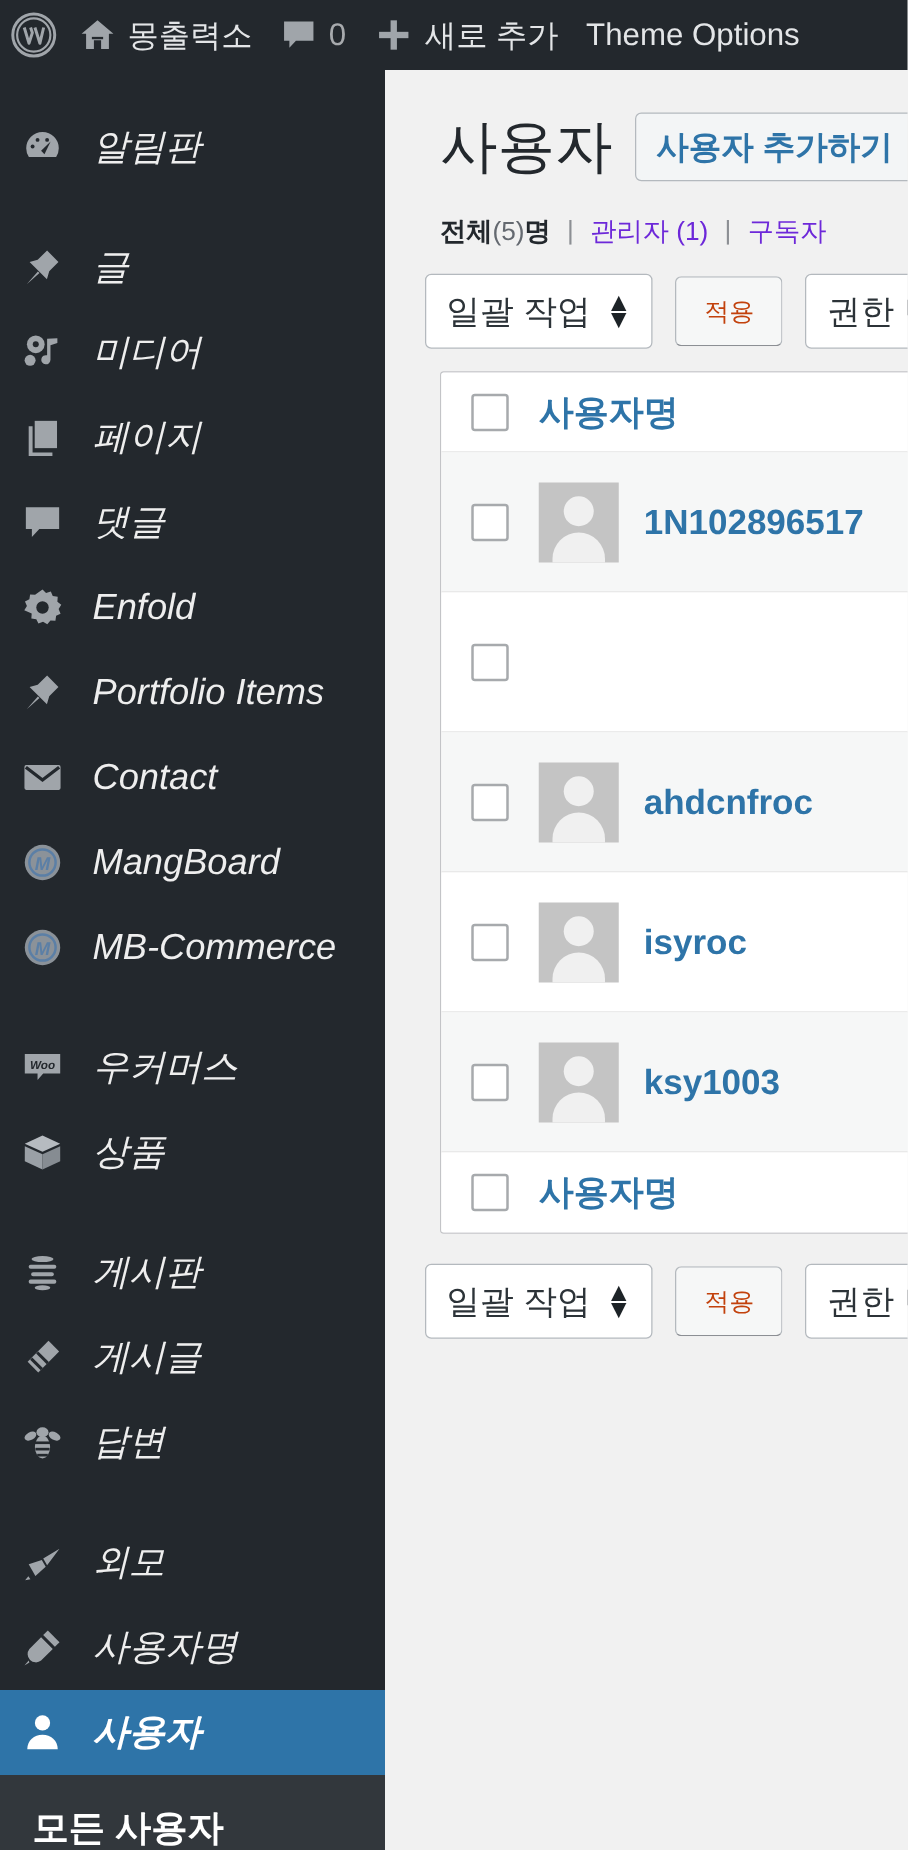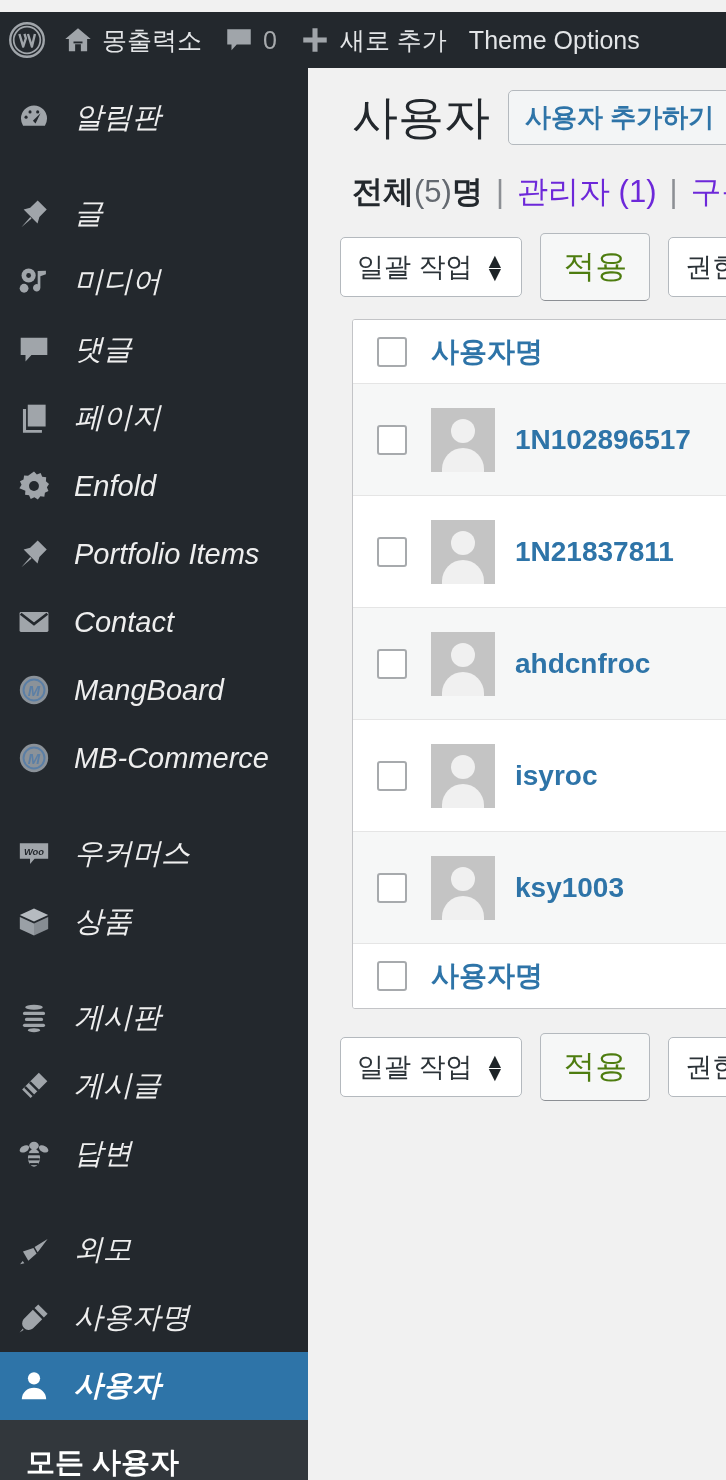--- a/index.html
+++ b/index.html
@@ -14,21 +14,20 @@
 
   
   #adminbar {
     position: absolute; top: 0; left: 0;
     width: 726px; height: 56px;
     background: #23282d;
     display: flex; align-items: center;
     gap: 0px;
     color: #b4b9be;
     z-index: 50;
-    margin-top: 12px;
   }
   .ab-item {
     display: flex; align-items: center;
     height: 56px;
     padding: 0 11px;
     gap: 9px;
     color: #e3e5e7;
     font-size: 25px;
     white-space: nowrap;
     cursor: pointer;
@@ -113,21 +112,21 @@
     font-size: 26px; font-weight: 700;
     padding: 9px 16px;
     white-space: nowrap;
     cursor: pointer;
   }
 
   .subsubsub {
     display: flex; align-items: center;
     gap: 0px;
     padding: 26px 0 0 44px;
-    font-size: 31px;
+    font-size: 21px;
     white-space: nowrap;
   }
   .subsubsub .f-link { color: #6d28d9; cursor: pointer; }
   .subsubsub .f-link.current { color: #23282d; font-weight: 700; }
   .subsubsub .f-count { color: #646970; font-weight: 400; }
   .subsubsub .f-unit { color: #23282d; font-weight: 700; }
   .subsubsub .f-div { color: #8c8f94; margin: 0 13px; }
 
   .tablenav {
     display: flex; align-items: center;
@@ -145,22 +144,22 @@
     white-space: nowrap;
     cursor: pointer;
     min-height: 56px;
   }
   .spin { display: flex; flex-direction: column; line-height: 0.62; font-size: 21px; color: #1d2327; }
   .btn-secondary {
     border: 1px solid #b4b9be;
     border-bottom-color: #8c8f94;
     border-radius: 5px;
     background: #f6f7f7;
-    color: #4d7c0f;
-    font-size: 32px;
+    color: #c2410c;
+    font-size: 20px;
     padding: 11px 22px;
     white-space: nowrap;
     cursor: pointer;
     min-height: 56px;
     text-align: right;
   }
 
   
   .wp-table {
     margin: 18px 0 0 44px;
@@ -306,34 +305,34 @@
         <path d="M14.6 4.2v9.4a2.6 2.6 0 1 0 1.9 2.5V7.9l3.9-1.3V4.0Z"></path>
         <circle cx="5.0" cy="16.4" r="3.1"></circle>
       </svg>
     </span>
     <span>미디어</span>
   </div>
 
   <div class="menu-item">
     <span class="mi-icon">
       <svg width="34" height="34" viewBox="0 0 24 24" fill="#a0a5aa">
-        <path d="M2.6 3.4h18.8v12.2H10.2l-4.2 4.6v-4.6H2.6Z"></path>
-      </svg>
-    </span>
-    <span>댓글</span>
-  </div>
-
-  <div class="menu-item">
-    <span class="mi-icon">
-      <svg width="34" height="34" viewBox="0 0 24 24" fill="#a0a5aa">
         <rect x="7.6" y="2.6" width="12.6" height="15.4"></rect>
         <path d="M4.2 5.6h2.2v14.8h11.2v2.0H4.2Z"></path>
       </svg>
     </span>
     <span>페이지</span>
+  </div>
+
+  <div class="menu-item">
+    <span class="mi-icon">
+      <svg width="34" height="34" viewBox="0 0 24 24" fill="#a0a5aa">
+        <path d="M2.6 3.4h18.8v12.2H10.2l-4.2 4.6v-4.6H2.6Z"></path>
+      </svg>
+    </span>
+    <span>댓글</span>
   </div>
 
   <div class="menu-item">
     <span class="mi-icon">
       <svg width="34" height="34" viewBox="0 0 24 24" fill="#a0a5aa">
         <path d="M12 1.8l2.0 2.0 2.7-.9 1.1 2.6 2.8.4-.2 2.8 2.2 1.8-1.5 2.4 1.1 2.6-2.5 1.2-.4 2.8-2.8-.2-1.8 2.2-2.4-1.5-2.6 1.1-1.2-2.5-2.8-.4.2-2.8L1.7 13.6 3.2 11.2 2.1 8.6l2.5-1.2.4-2.8 2.8.2Z"></path>
         <circle cx="12" cy="12" r="3.5" fill="#23282d"></circle>
       </svg>
     </span>
     <span>Enfold</span>
@@ -537,24 +536,20 @@
       <div class="col-username">
         <span class="avatar"></span>
         <span class="uname">1N102896517</span>
       </div>
     </div>
 
     <div class="tr body">
       <div class="cb-cell">
         <span class="cbx"></span>
       </div>
-      <div class="col-username">
-        <span class="avatar"></span>
-        <span class="uname">1N21837811</span>
-      </div>
     </div>
 
     <div class="tr body alt">
       <div class="cb-cell">
         <span class="cbx"></span>
       </div>
       <div class="col-username">
         <span class="avatar"></span>
         <span class="uname">ahdcnfroc</span>
       </div>

